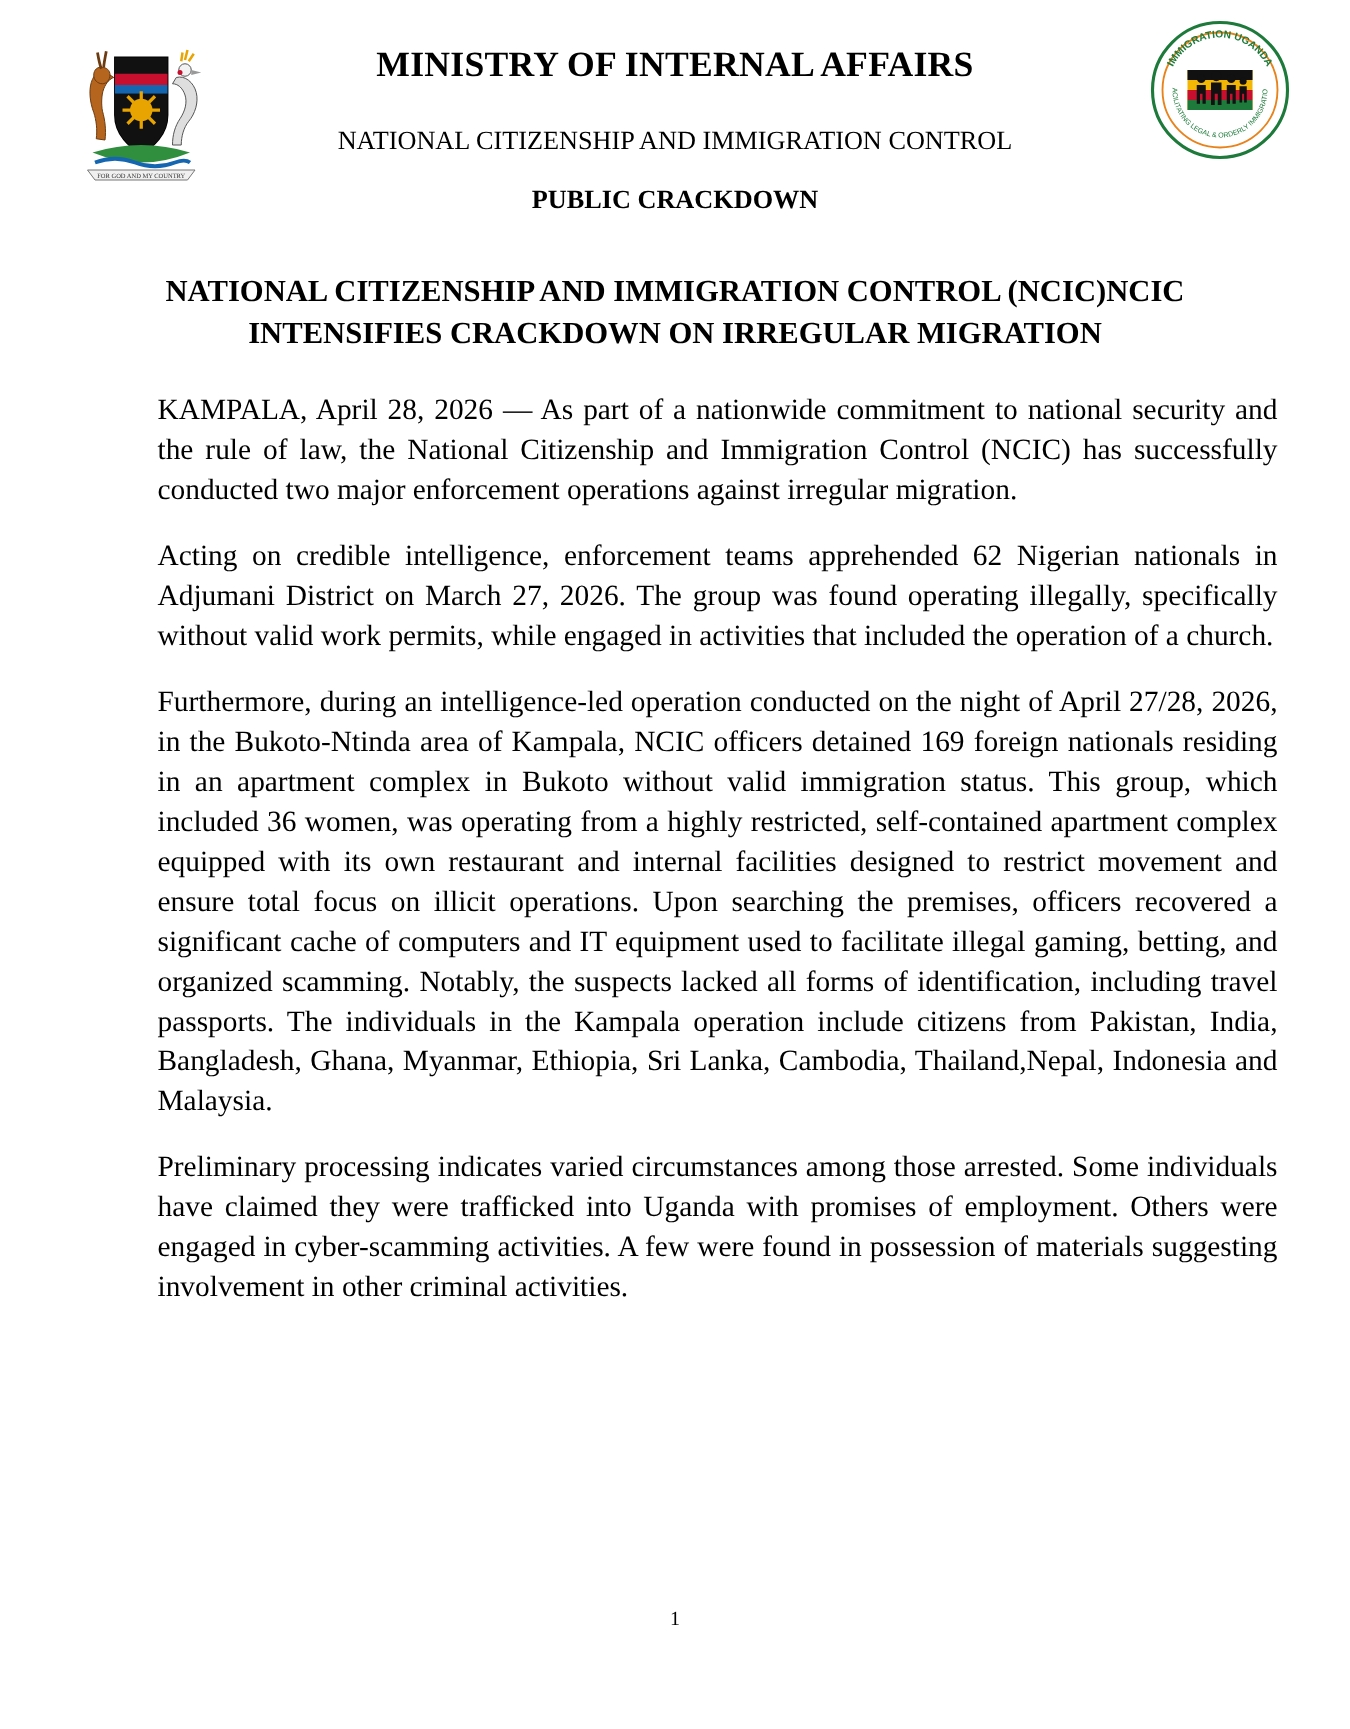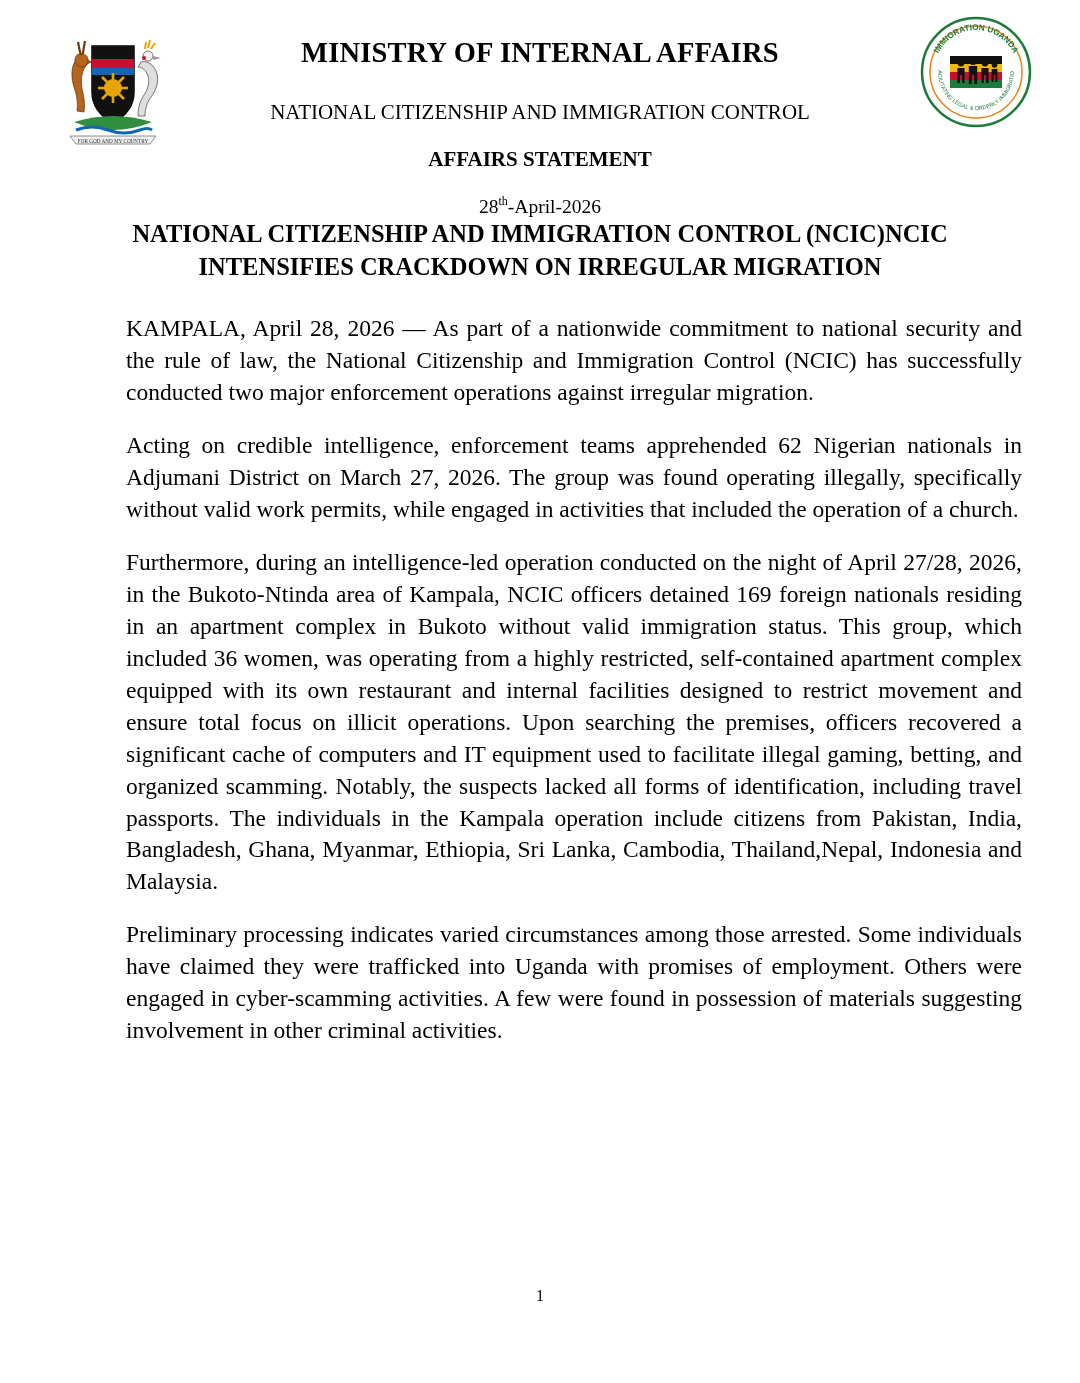--- a/index.html
+++ b/index.html
@@ -191,22 +191,21 @@
             <circle cx="74.5" cy="49" r="2.8"></circle>
             <path d="M71.6 53 h5.8 v13 h-2.1 v-7 h-1.6 v7 h-2.1 z"></path>
           </g>
         </g>
       </svg>
     </div>
 
     <div class="header-text">
       <div class="ministry-title">MINISTRY OF INTERNAL AFFAIRS</div>
       <div class="dept-title">NATIONAL CITIZENSHIP AND IMMIGRATION CONTROL</div>
-      <div class="statement-label">AFFAIRS STATEMENT</div>
-      <div class="statement-date"><span>28</span><sup>th</sup><span>-April-2026</span></div>
+      <div class="statement-label">PUBLIC CRACKDOWN</div>
     </div>
   </div>
 
   <div class="headline">NATIONAL CITIZENSHIP AND IMMIGRATION CONTROL (NCIC)NCIC INTENSIFIES CRACKDOWN ON IRREGULAR MIGRATION</div>
 
   <div class="body-copy">
     <p>KAMPALA, April 28, 2026 — As part of a nationwide commitment to national security and the rule of law, the National Citizenship and Immigration Control (NCIC) has successfully conducted two major enforcement operations against irregular migration.</p>
     <p>Acting on credible intelligence, enforcement teams apprehended 62 Nigerian nationals in Adjumani District on March 27, 2026. The group was found operating illegally, specifically without valid work permits, while engaged in activities that included the operation of a church.</p>
     <p>Furthermore, during an intelligence-led operation conducted on the night of April 27/28, 2026, in the Bukoto-Ntinda area of Kampala, NCIC officers detained 169 foreign nationals residing in an apartment complex in Bukoto without valid immigration status. This group, which included 36 women, was operating from a highly restricted, self-contained apartment complex equipped with its own restaurant and internal facilities designed to restrict movement and ensure total focus on illicit operations. Upon searching the premises, officers recovered a significant cache of computers and IT equipment used to facilitate illegal gaming, betting, and organized scamming. Notably, the suspects lacked all forms of identification, including travel passports. The individuals in the Kampala operation include citizens from Pakistan, India, Bangladesh, Ghana, Myanmar, Ethiopia, Sri Lanka, Cambodia, Thailand,Nepal, Indonesia and Malaysia.</p>
     <p>Preliminary processing indicates varied circumstances among those arrested. Some individuals have claimed they were trafficked into Uganda with promises of employment. Others were engaged in cyber-scamming activities. A few were found in possession of materials suggesting involvement in other criminal activities.</p>

